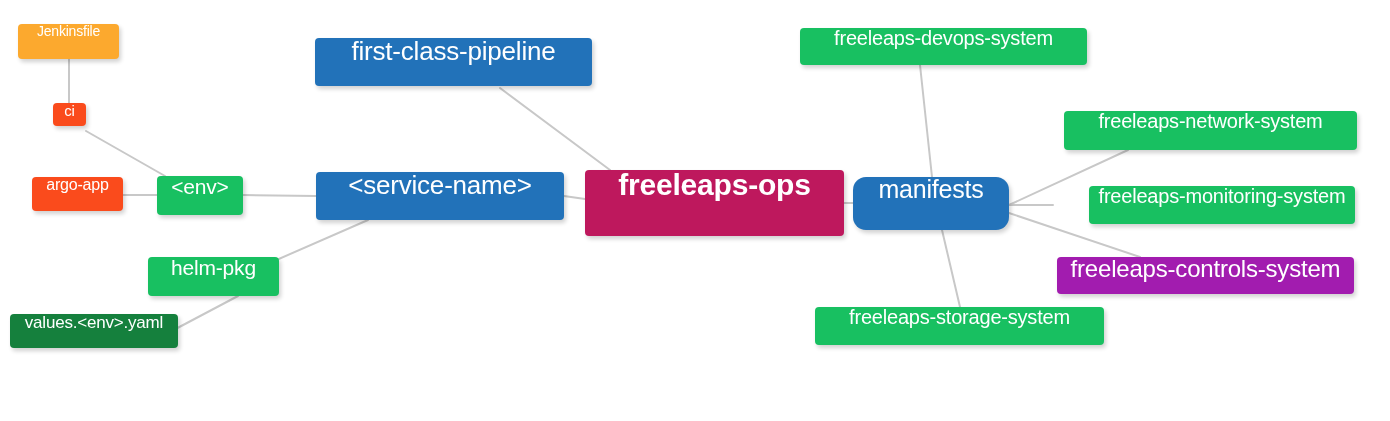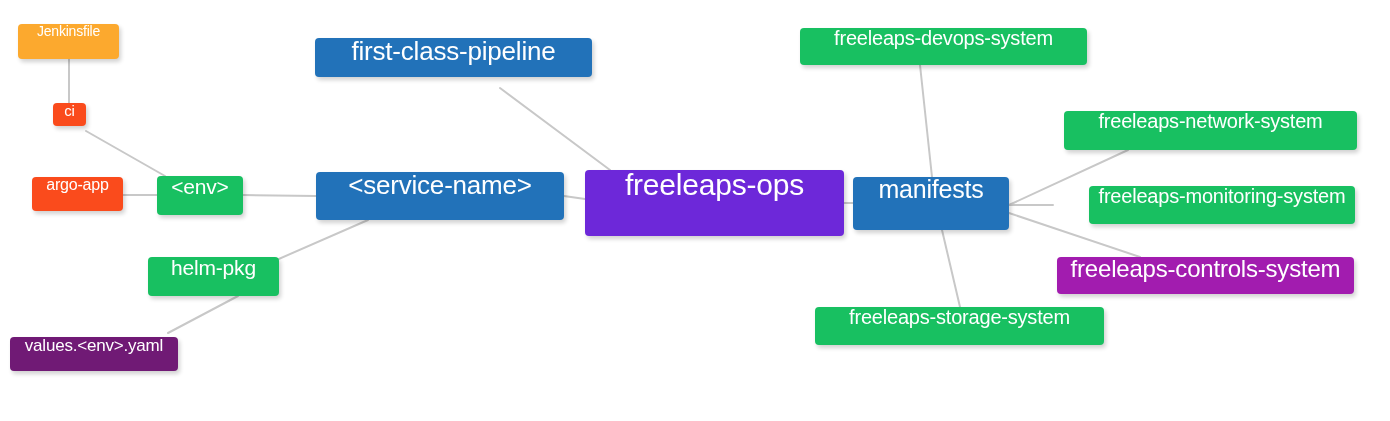--- a/index.html
+++ b/index.html
@@ -70,33 +70,33 @@
       </div>
       <div class="node" style="left: 32px; top: 177px; width: 91px; height: 34px; background: rgb(250, 75, 28); font-size: 16px;">
         <span class="node-label">argo-app</span>
       </div>
       <div class="node" style="left: 157px; top: 176px; width: 86px; height: 39px; background: rgb(24, 192, 97); font-size: 21px;">
         <span class="node-label">&lt;env&gt;</span>
       </div>
       <div class="node" style="left: 148px; top: 257px; width: 131px; height: 39px; background: rgb(24, 192, 97); font-size: 21px;">
         <span class="node-label">helm-pkg</span>
       </div>
-      <div class="node" style="left: 10px; top: 337px; width: 168px; height: 34px; background: #701a75; font-size: 17px;">
+      <div class="node" style="left: 10px; top: 314px; width: 168px; height: 34px; background: #15803d; font-size: 17px;">
         <span class="node-label">values.&lt;env&gt;.yaml</span>
       </div>
-      <div class="node" style="left: 315px; top: 38px; width: 277px; height: 39px; background: rgb(34, 114, 185); font-size: 26px;">
+      <div class="node" style="left: 315px; top: 38px; width: 277px; height: 48px; background: rgb(34, 114, 185); font-size: 26px;">
         <span class="node-label">first-class-pipeline</span>
       </div>
       <div class="node" style="left: 316px; top: 172px; width: 248px; height: 48px; background: rgb(34, 114, 185); font-size: 26px;">
         <span class="node-label">&lt;service-name&gt;</span>
       </div>
-      <div class="node" style="left: 585px; top: 170px; width: 259px; height: 66px; background: #6d28d9; font-size: 30px;">
+      <div class="node" style="left: 585px; top: 170px; width: 259px; height: 66px; background: #be185d; font-size: 30px; font-weight: bold;">
         <span class="node-label">freeleaps-ops</span>
       </div>
-      <div class="node" style="left: 853px; top: 177px; width: 156px; height: 53px; background: rgb(34, 114, 185); font-size: 25px;">
+      <div class="node" style="left: 853px; top: 177px; width: 156px; height: 53px; background: rgb(34, 114, 185); font-size: 25px; border-radius: 13px;">
         <span class="node-label">manifests</span>
       </div>
       <div class="node" style="left: 800px; top: 28px; width: 287px; height: 37px; background: rgb(24, 192, 97); font-size: 20px;">
         <span class="node-label">freeleaps-devops-system</span>
       </div>
       <div class="node" style="left: 1055px; top: 111px; width: 293px; height: 39px; background: rgb(24, 192, 97); font-size: 20px; margin-left: 9px;">
         <span class="node-label">freeleaps-network-system</span>
       </div>
       <div class="node" style="left: 1089px; top: 186px; width: 266px; height: 38px; background: rgb(24, 192, 97); font-size: 20px;">
         <span class="node-label">freeleaps-monitoring-system</span>

